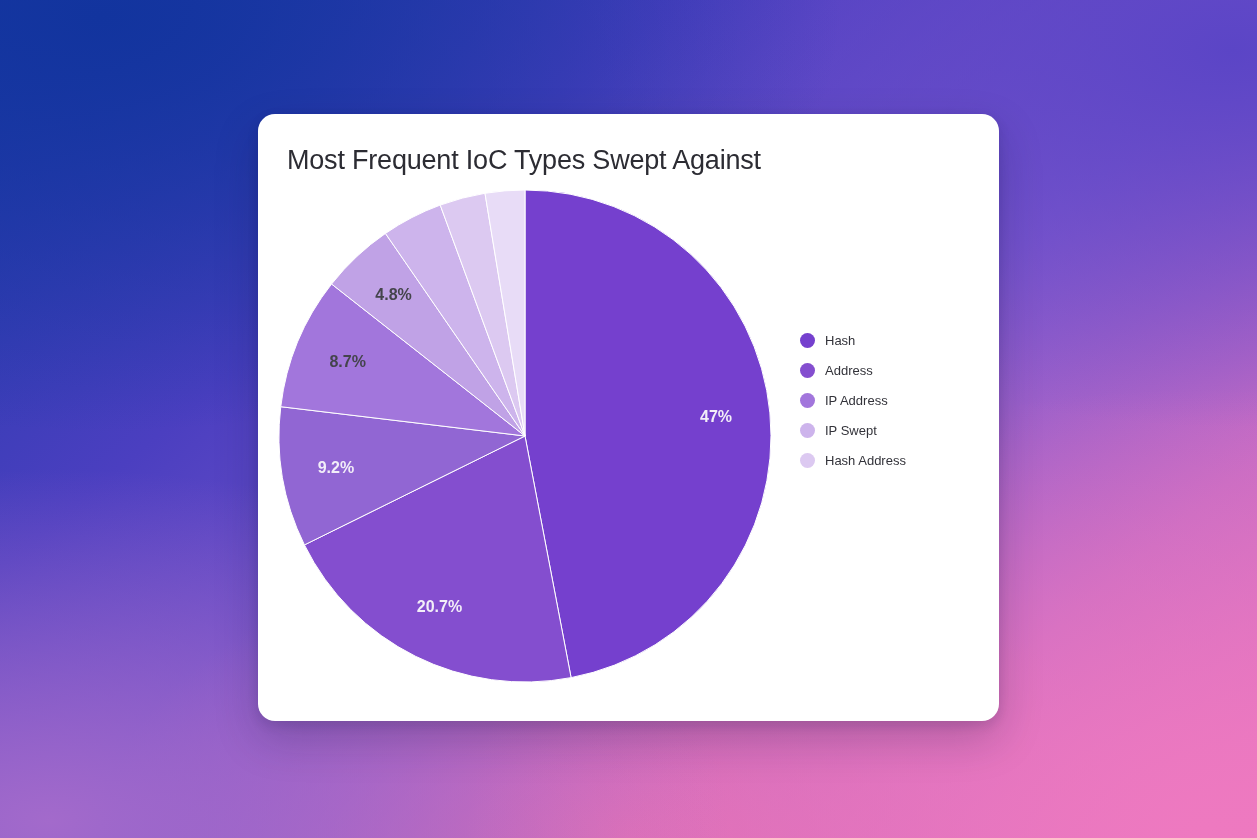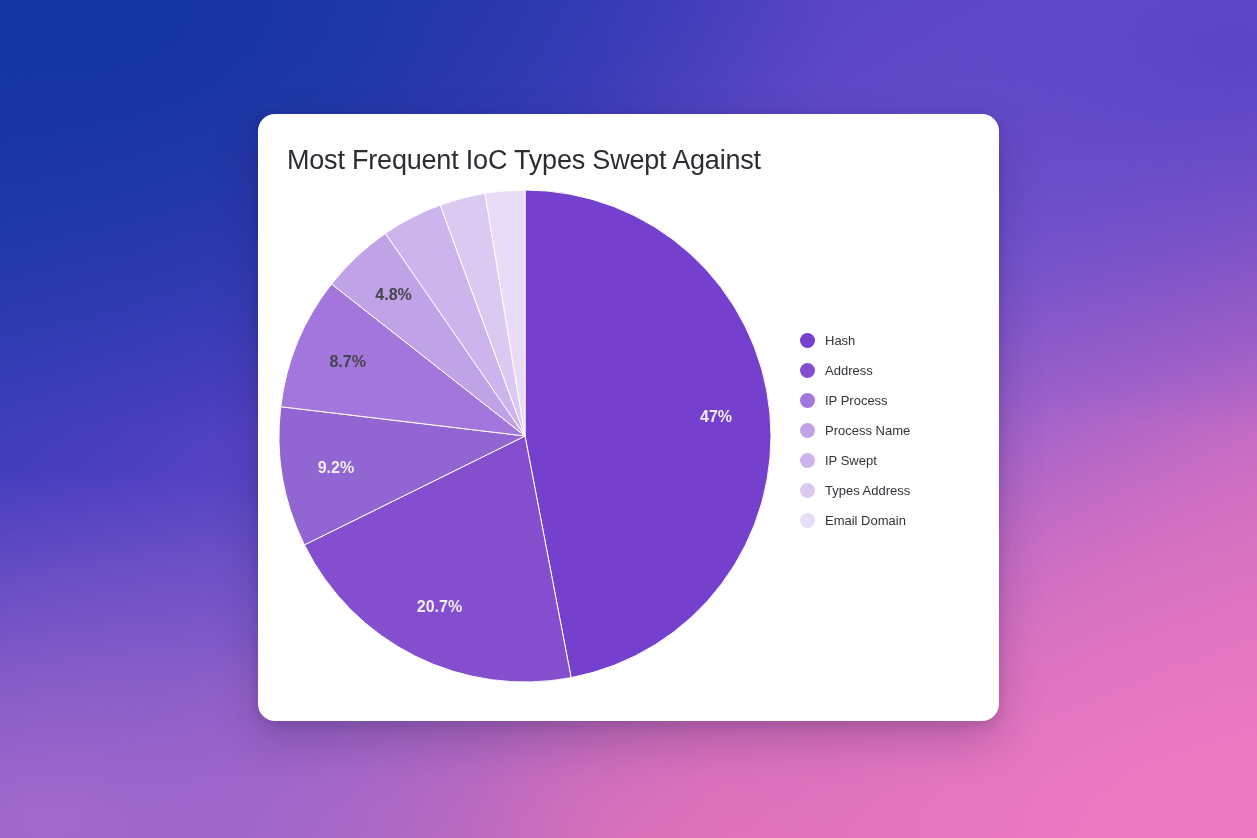--- a/index.html
+++ b/index.html
@@ -137,34 +137,26 @@
         <div class="legend-item">
           <span class="legend-swatch" style="background: rgb(117, 64, 206);"></span>
           <span class="legend-label">Hash</span>
         </div>
         <div class="legend-item">
           <span class="legend-swatch" style="background: rgb(132, 78, 207);"></span>
           <span class="legend-label">Address</span>
         </div>
         <div class="legend-item">
           <span class="legend-swatch" style="background: rgb(162, 118, 220);"></span>
-          <span class="legend-label">IP Process</span>
-        </div>
-        <div class="legend-item">
-          <span class="legend-swatch" style="background: rgb(192, 162, 230);"></span>
-          <span class="legend-label">Process Name</span>
+          <span class="legend-label">IP Address</span>
         </div>
         <div class="legend-item">
           <span class="legend-swatch" style="background: rgb(205, 180, 236);"></span>
           <span class="legend-label">IP Swept</span>
         </div>
         <div class="legend-item">
           <span class="legend-swatch" style="background: rgb(220, 201, 241);"></span>
-          <span class="legend-label">Types Address</span>
-        </div>
-        <div class="legend-item">
-          <span class="legend-swatch" style="background: rgb(232, 220, 247);"></span>
-          <span class="legend-label">Email Domain</span>
+          <span class="legend-label">Hash Address</span>
         </div>
       </div>
 
   </div>
 </div>
 
 </body></html>

